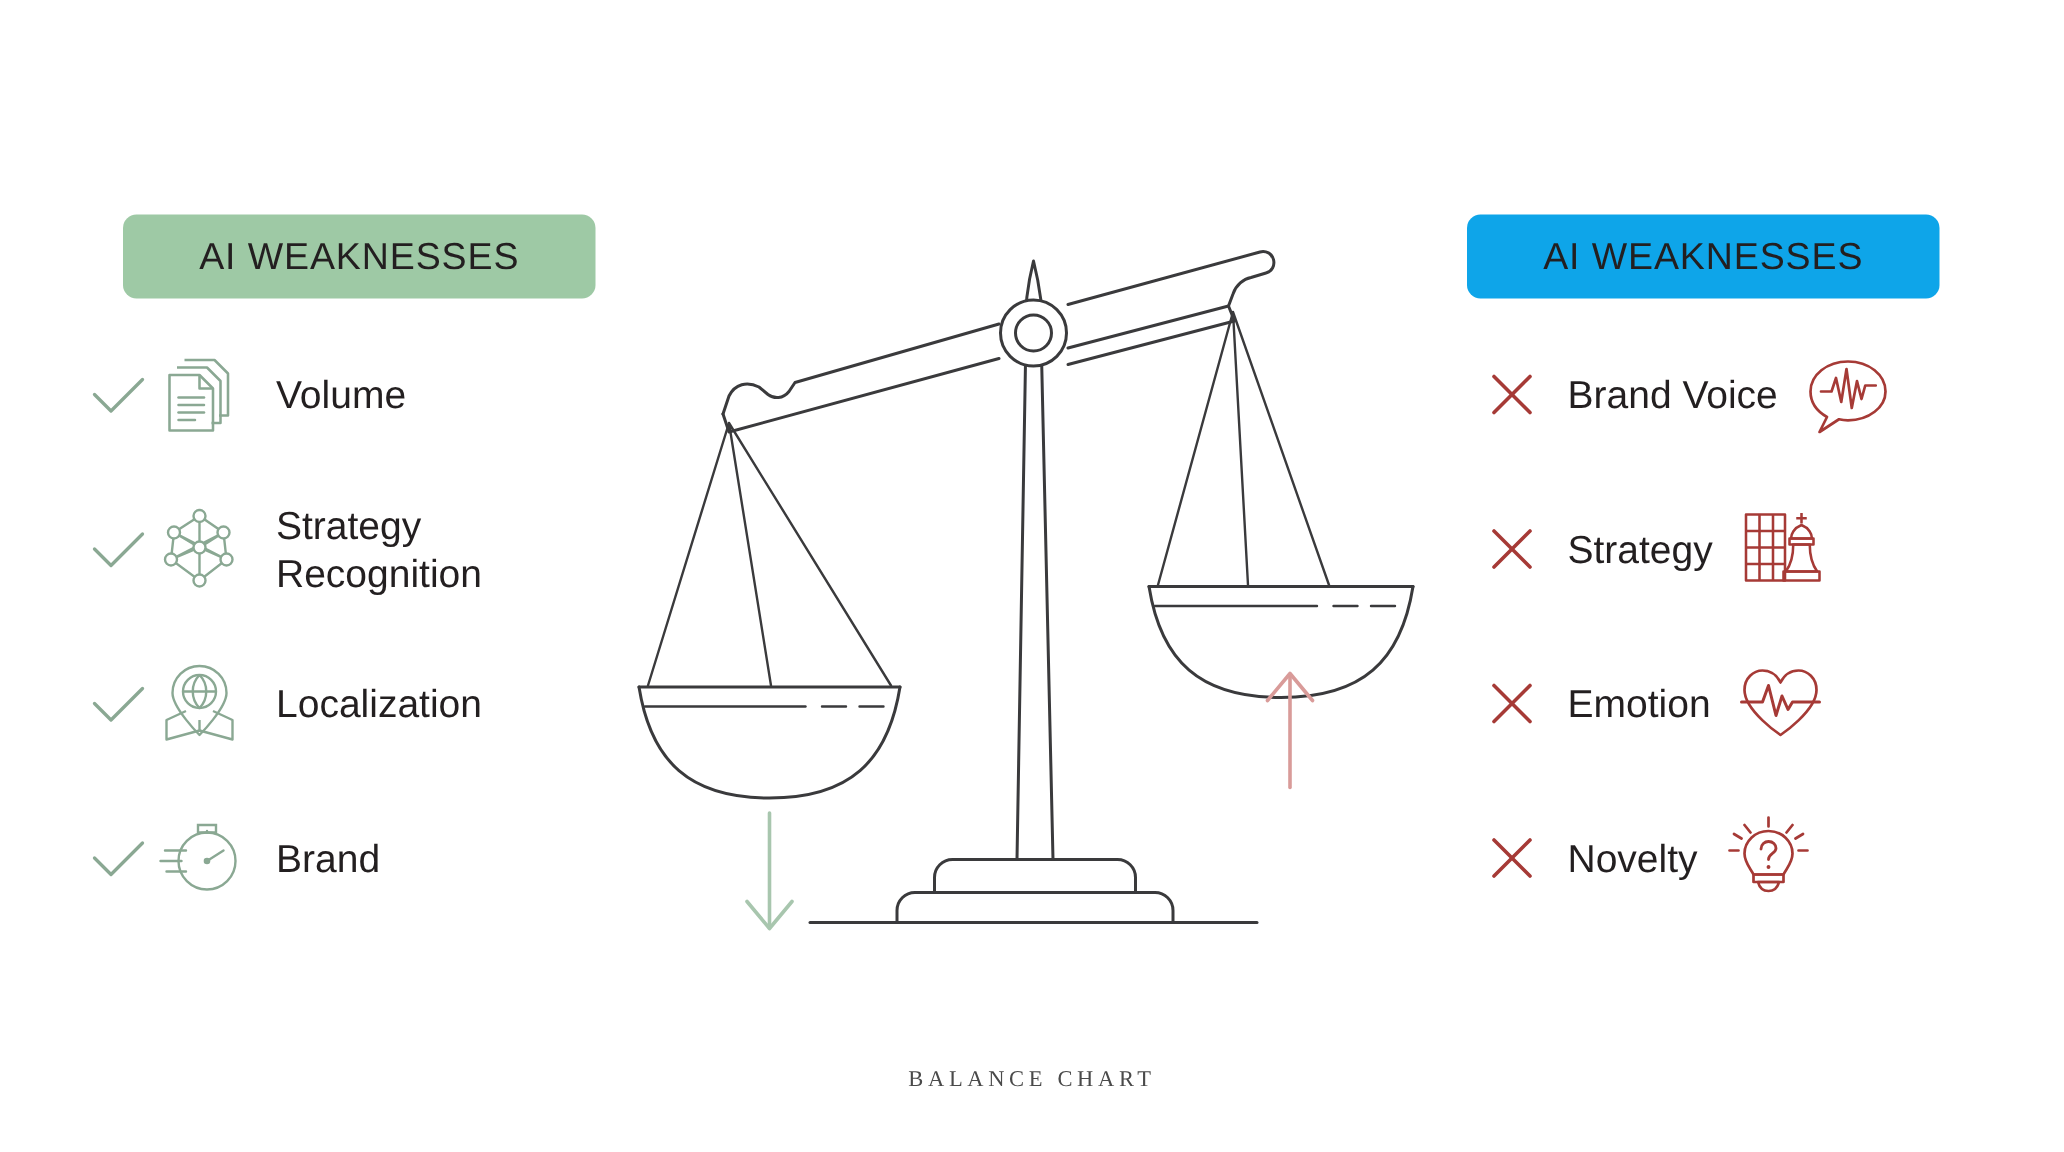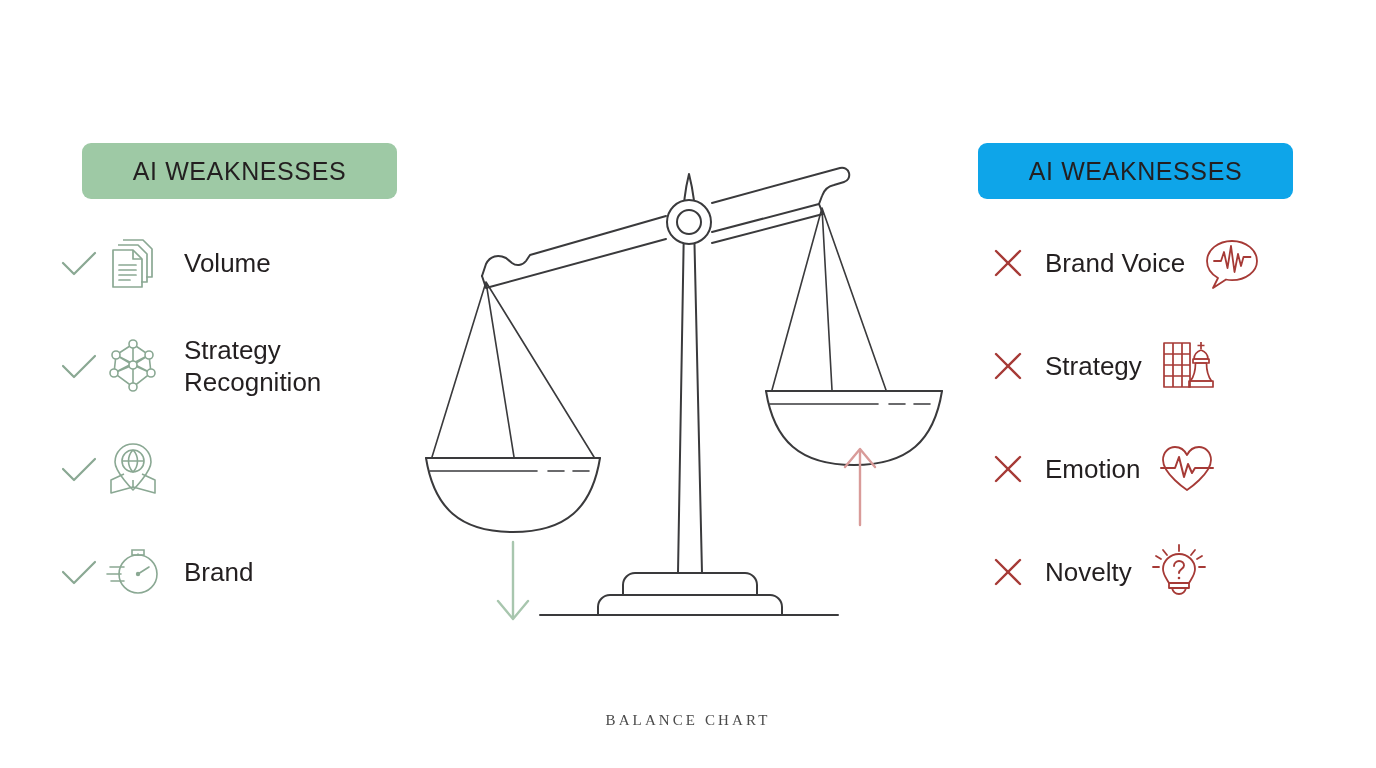--- a/index.html
+++ b/index.html
@@ -167,20 +167,21 @@
       </svg>
       <svg class="rowicon" viewBox="0 0 62 62">
         <g fill="none" stroke="#8aa893" stroke-width="1.6" stroke-linejoin="round">
           <path d="M31 6 C21 6 13 14 13 24 C13 34 31 52 31 52 C31 52 49 34 49 24 C49 14 41 6 31 6 Z"></path>
           <circle cx="31" cy="23" r="11"></circle>
           <path d="M20 23 h22 M31 12 c-6 6 -6 16 0 22 c6 -6 6 -16 0 -22"></path>
           <path d="M22 36 L9 42 L9 55 L31 49 L53 55 L53 42 L40 36"></path>
           <path d="M31 49 L31 42"></path>
         </g>
       </svg>
+      <div class="rowlabel">Localization</div>
     </div>
 
     <div class="row" style="top:309px">
       <svg class="mark" viewBox="0 0 46 46">
         <path d="M7 23 L18 34 L39 13" fill="none" stroke="#8aa893" stroke-width="2.2" stroke-linecap="round" stroke-linejoin="round"></path>
       </svg>
       <svg class="rowicon" viewBox="0 0 62 62">
         <g fill="none" stroke="#8aa893" stroke-width="1.6" stroke-linecap="round">
           <circle cx="36" cy="33" r="19"></circle>
           <path d="M30 9 h12 v5 h-12 z"></path>

